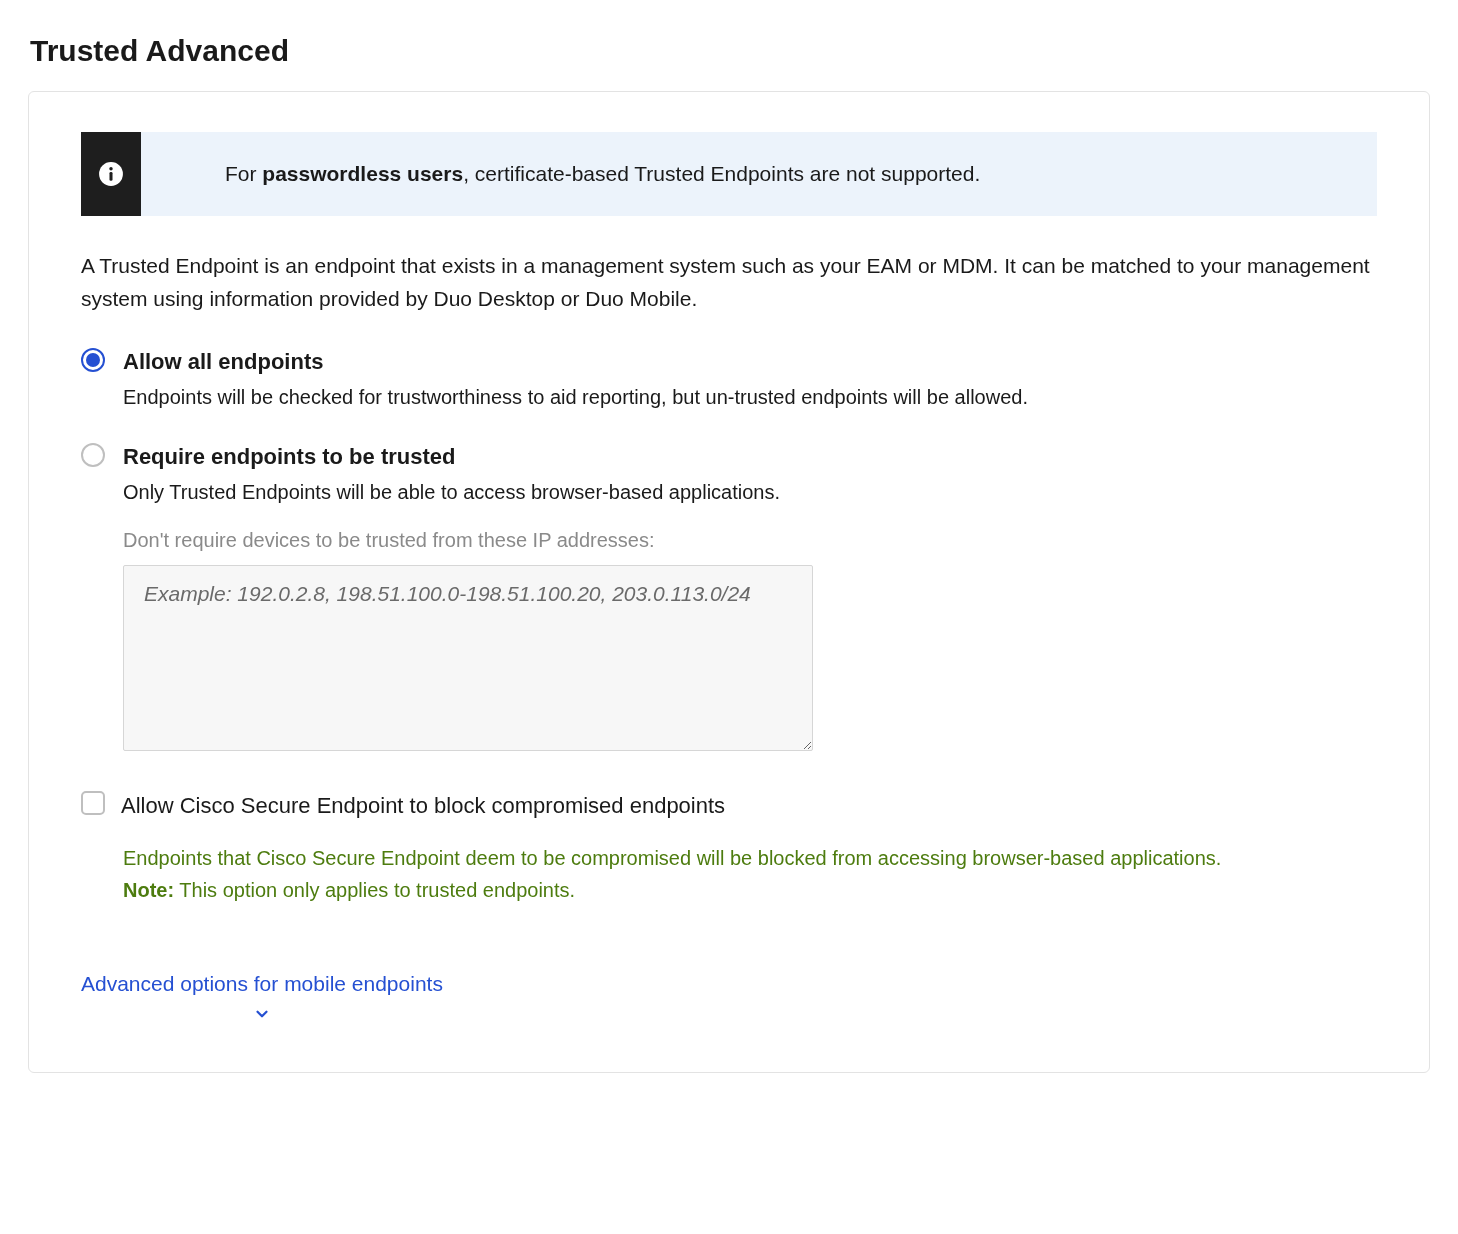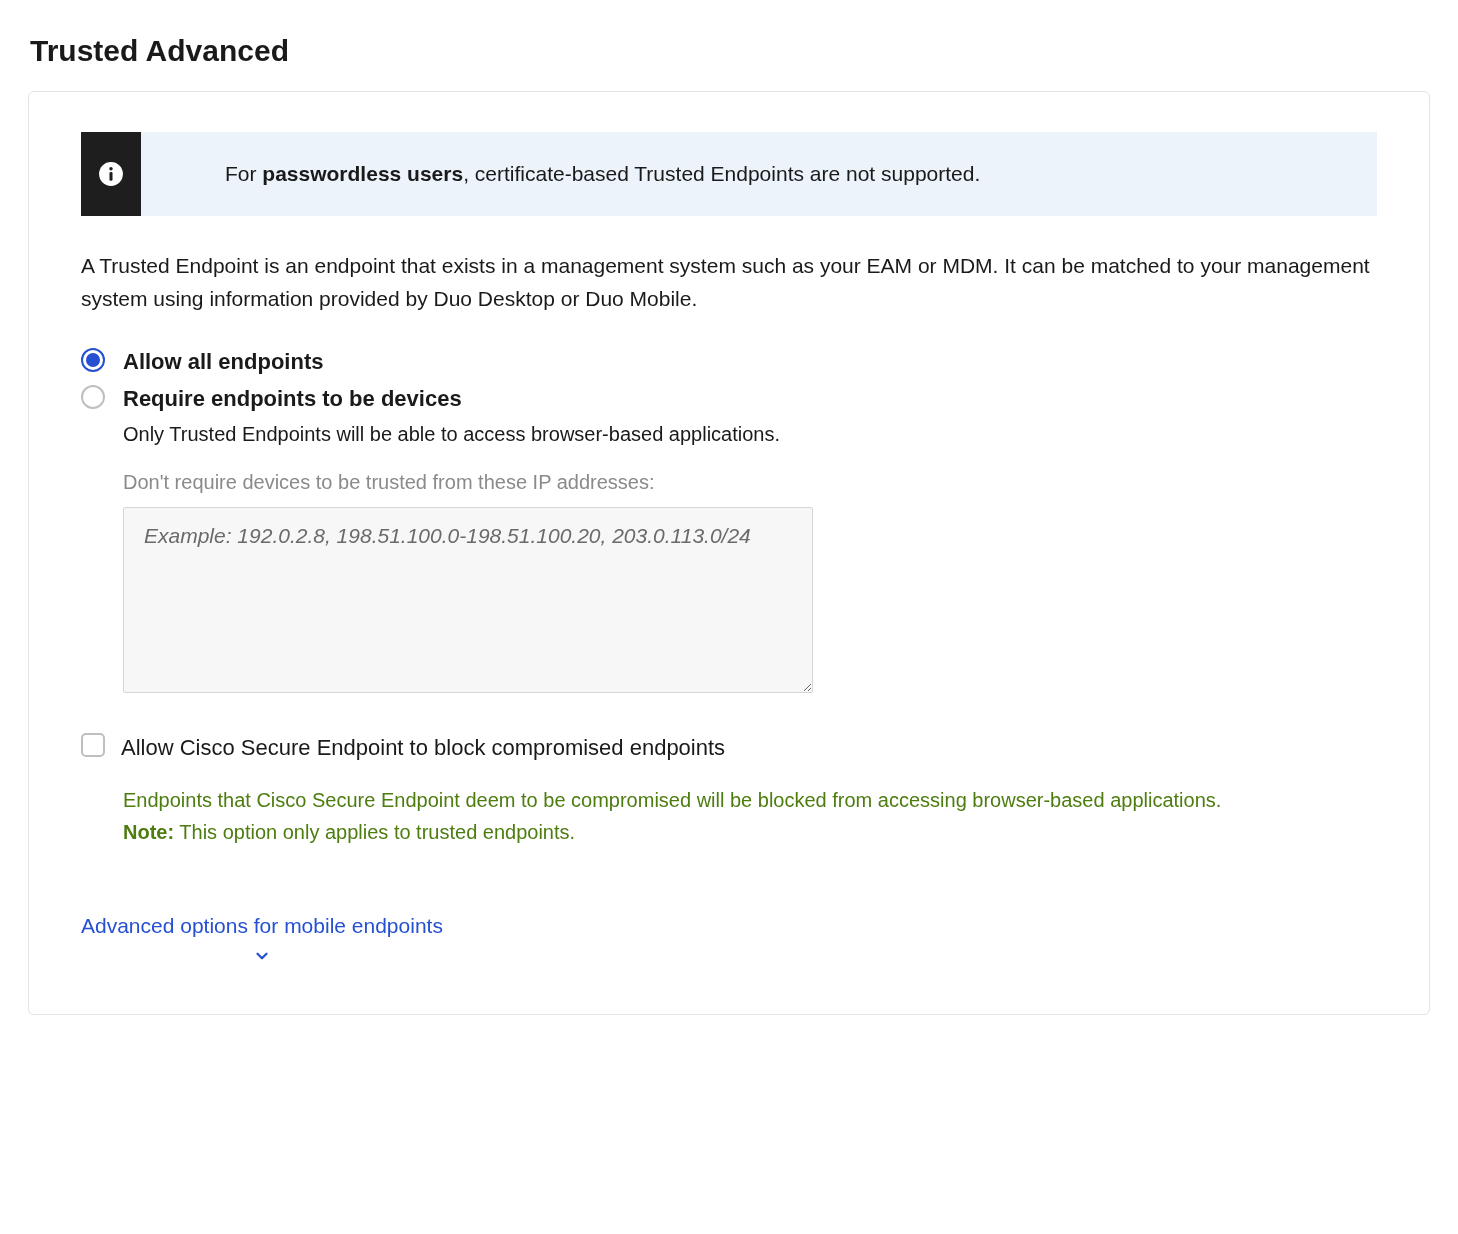--- a/index.html
+++ b/index.html
@@ -191,24 +191,25 @@
   </div>
 
   <p class="description">A Trusted Endpoint is an endpoint that exists in a management system such as your EAM or MDM. It can be matched to your management system using information provided by Duo Desktop or Duo Mobile.</p>
 
   <div class="radio-group">
 
     <label class="radio-row">
       <span class="radio-control selected"></span>
       <span class="radio-label">Allow all endpoints</span>
     </label>
+    <div class="radio-sub">Endpoints will be checked for trustworthiness to aid reporting, but un-trusted endpoints will be allowed.</div>
 
     <label class="radio-row">
       <span class="radio-control"></span>
-      <span class="radio-label">Require endpoints to be devices</span>
+      <span class="radio-label">Require endpoints to be trusted</span>
     </label>
     <div class="radio-sub" style="margin-bottom:18px;">Only Trusted Endpoints will be able to access browser-based applications.</div>
 
     <div class="ip-block">
       <div class="ip-label">Don't require devices to be trusted from these IP addresses:</div>
       <textarea class="ip-textarea" placeholder="Example: 192.0.2.8, 198.51.100.0-198.51.100.20, 203.0.113.0/24" style=""></textarea>
     </div>
 
     <label class="checkbox-row">
       <span class="checkbox-control"></span>

